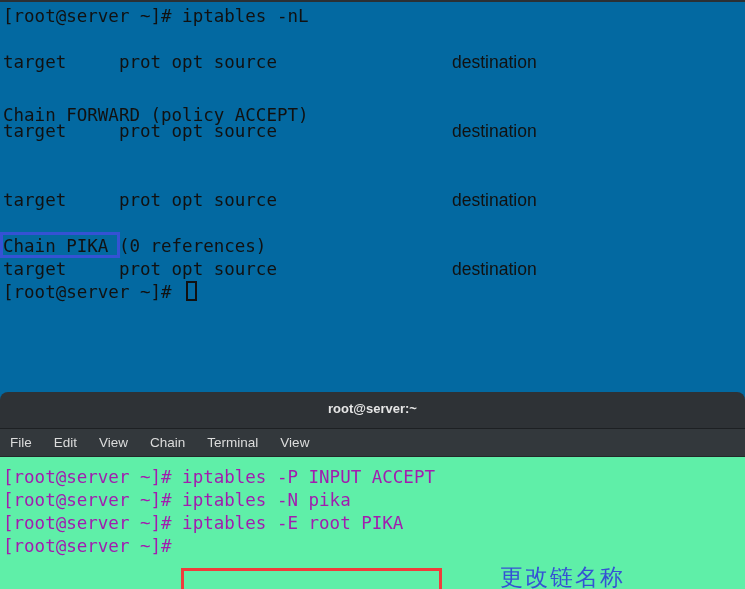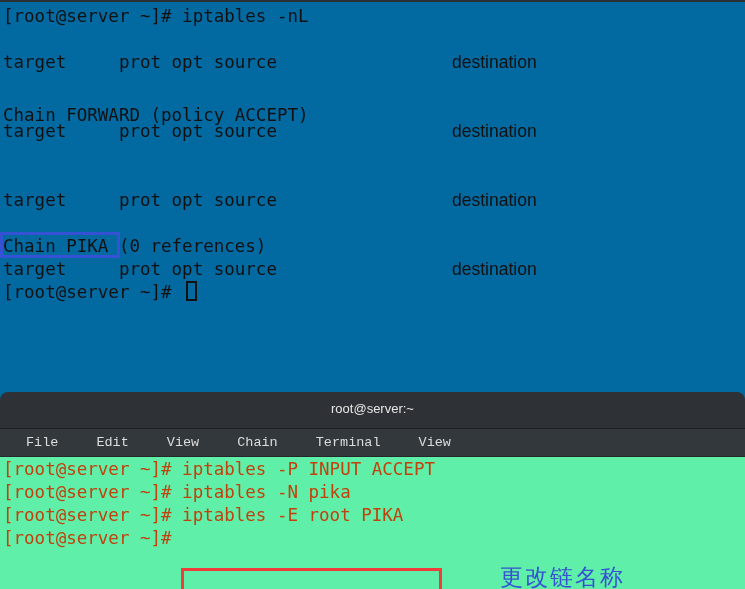--- a/index.html
+++ b/index.html
@@ -90,51 +90,51 @@
   }
   #titlebar .title-text {
     position: absolute;
     left: 0;
     right: 0;
     top: 9px;
     text-align: center;
     color: #e6e6e6;
     font-family: "Liberation Sans", sans-serif;
     font-size: 13px;
-    font-weight: normal;
+    font-weight: bold;
   }
   #menubar {
     height: 27px;
     background: #33383c;
     display: flex;
     align-items: center;
     padding-left: 10px;
     border-bottom: 1px solid #242829;
   }
   #menubar .menu-item {
     color: #dcdcdc;
-    font-family: Liberation Mono, monospace;
+    font-family: Liberation Sans, sans-serif;
     font-size: 13.5px;
     margin-right: 22px;
     cursor: default;
-    margin-left: 16px;
   }
   #term-body {
     position: relative;
     height: 133px;
     background: #5FEFA8;
   }
   #term-body .tline {
     position: absolute;
     left: 3px;
     white-space: pre;
-    color: #c2410c;
+    color: #a21caf;
     font-family: "DejaVu Sans Mono", monospace;
     font-size: 17.5px;
     line-height: 23px;
+    margin-top: 8px;
   }
 
   
   #red-box {
     position: absolute;
     left: 181px;
     top: 111px;
     width: 261px;
     height: 25px;
     border: 3px solid #F03C3C;

